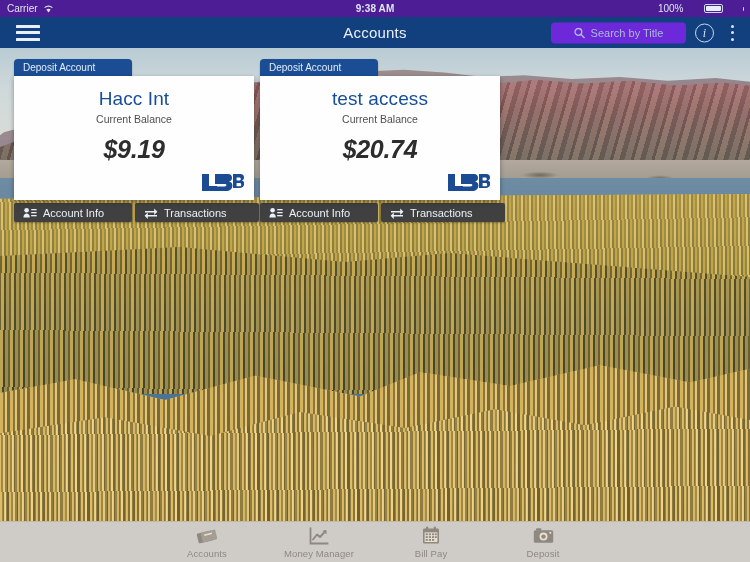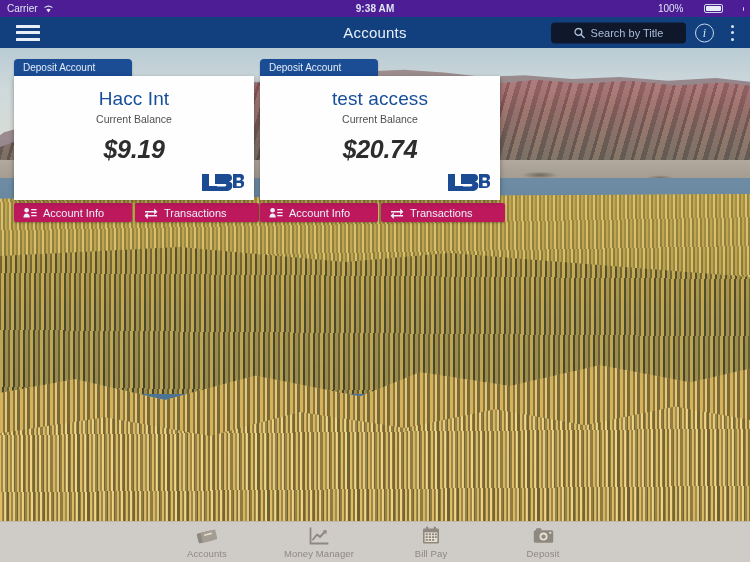--- a/index.html
+++ b/index.html
@@ -40,21 +40,21 @@
     width:24px; height:16px; display:flex; flex-direction:column;
     justify-content:space-between; cursor:pointer;
   }
   #hamburger span{ display:block; height:3px; background:#e9eff8; border-radius:.5px;}
   #nav-title{
     position:absolute; left:0; width:750px; text-align:center;
     color:#e9eff8; font-size:15px; letter-spacing:.2px;
   }
   #search-box{
     position:absolute; right:64px; top:50%; transform:translateY(-50%);
-    width:135px; height:21px; background:#0f172a; border-radius:4px;
+    width:135px; height:21px; background:#6d28d9; border-radius:4px;
     display:flex; align-items:center; justify-content:center; gap:6px;
     cursor:text;
   }
   #search-box .ph{ color:#a9bcd8; font-size:11px;}
   #info-btn{
     position:absolute; right:36px; top:50%; transform:translateY(-50%);
     width:19px;height:19px;border:1.4px solid #c8d6ea;border-radius:50%;
     color:#dbe5f3; font-size:12px; font-family:"Liberation Serif",serif;
     display:flex;align-items:center;justify-content:center; cursor:pointer;
     font-style:italic;
@@ -209,21 +209,21 @@
   .acct-lbl{ color:#4f4f4f; font-size:10.5px; margin-top:3px; }
   .acct-bal{
     color:#2d2d2d; font-size:25px; font-weight:bold; font-style:italic;
     margin-top:10px; letter-spacing:-.3px;
   }
   .lsb-logo{
     position:absolute; right:10px; bottom:7px; width:44px; height:21px;
   }
   .card-actions{ display:flex; gap:3px; margin-top:3px; }
   .card-btn{
-    height:19px; background:#be185d; color:#eaf1fa; font-size:11px;
+    height:19px; background:#404040; color:#eaf1fa; font-size:11px;
     display:flex; align-items:center; gap:6px; padding:0 9px;
     border-radius:2px; cursor:pointer;
     box-shadow:0 1px 2px rgba(0,0,0,.3);
   }
   .card-btn.info{ width:118px; }
   .card-btn.txn{ width:124px; }
 
   
   #tab-bar{
     position:absolute; left:0; bottom:0; width:750px; height:41px;

